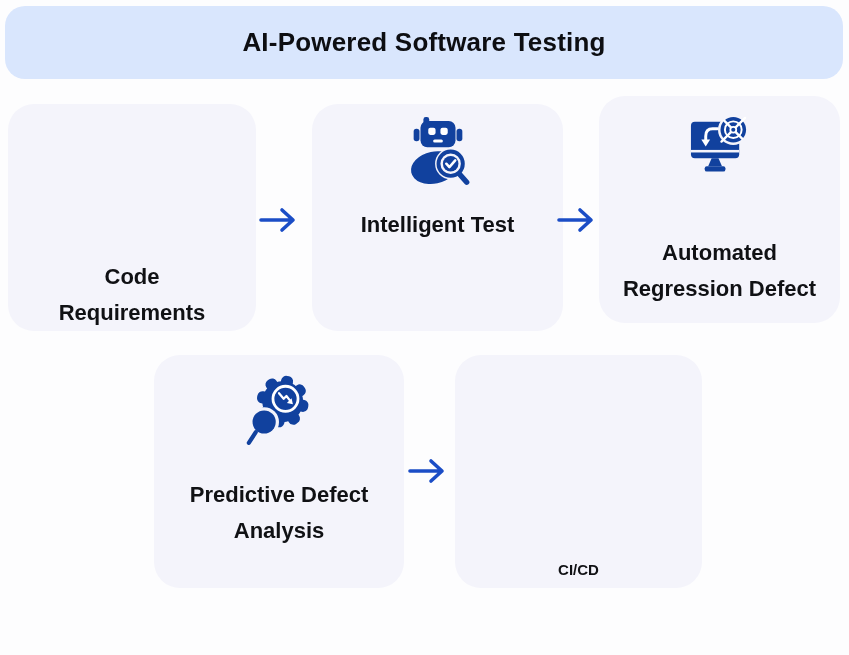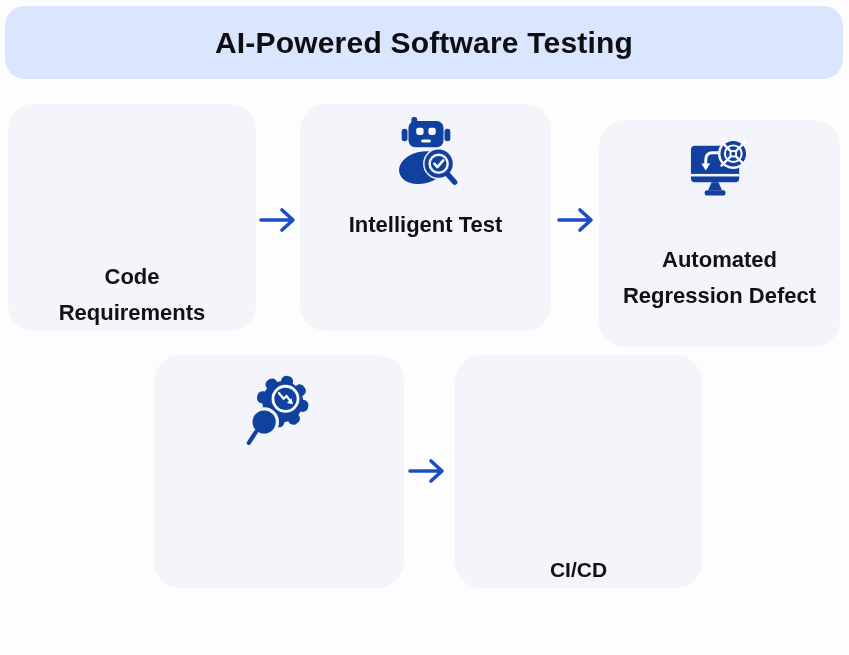--- a/index.html
+++ b/index.html
@@ -9,21 +9,21 @@
     font-family:"Liberation Sans", sans-serif;
     overflow:hidden;
   }
   .stage{position:relative;width:849px;height:655px;}
   .banner{
     position:absolute;left:5px;top:6px;width:838px;height:73px;
     background:#d9e6fd;border-radius:20px;
     display:flex;align-items:center;justify-content:center;
   }
   .banner .title{
-    font-size:30px;font-weight:700;color:#0d0e12;letter-spacing:0.2px;
+    font-size:26px;font-weight:700;color:#0d0e12;letter-spacing:0.2px;
   }
   .card{
     position:absolute;background:#f4f4fb;border-radius:26px;
     display:flex;flex-direction:column;align-items:center;text-align:center;
     box-sizing:border-box;
   }
   .card .label{font-weight:700;font-size:22px;line-height:36px;color:#101114;}
   .card.center{justify-content:flex-end;}
   .icon{display:block;line-height:0;}
   .arrow{position:absolute;line-height:0;}
@@ -44,21 +44,21 @@
       <div>Requirements</div>
     </div>
   </div>
 
   <div class="arrow" style="left:258px;top:202px;">
     <svg width="40" height="36" viewBox="0 0 40 36">
       <path d="M3,18 H34 M24,8 L35,18 L24,28" fill="none" stroke="#1b4dc6" stroke-width="3.6" stroke-linecap="round" stroke-linejoin="round"></path>
     </svg>
   </div>
 
-  <div class="card" style="left:300px;top:104px;width:251px;height:227px;">
+  <div class="card" style="left:312px;top:104px;width:251px;height:227px;">
     <span class="icon" style="margin-top:13px;">
       <svg width="64" height="74" viewBox="0 0 64 76">
         <g fill="#11419e">
           <rect x="17" y="0" width="6" height="8" rx="2.5"></rect>
           <rect x="7" y="12" width="6" height="13" rx="2.8"></rect>
           <rect x="51" y="12" width="6" height="13" rx="2.8"></rect>
           <rect x="14" y="4" width="36" height="27" rx="7"></rect>
           <ellipse cx="28" cy="52" rx="24" ry="16.5" transform="rotate(-12 28 52)"></ellipse>
         </g>
         <rect x="22" y="11" width="7.5" height="7.5" rx="2.2" fill="#ffffff"></rect>
@@ -75,21 +75,21 @@
       <div>Intelligent Test</div>
     </div>
   </div>
 
   <div class="arrow" style="left:556px;top:202px;">
     <svg width="40" height="36" viewBox="0 0 40 36">
       <path d="M3,18 H34 M24,8 L35,18 L24,28" fill="none" stroke="#1b4dc6" stroke-width="3.6" stroke-linecap="round" stroke-linejoin="round"></path>
     </svg>
   </div>
 
-  <div class="card" style="left:599px;top:120px;width:241px;height:227px;">
+  <div class="card" style="left:599px;top:96px;width:241px;height:227px;gap:17px;">
     <span class="icon" style="margin-top:17px;">
       <svg width="63" height="63" viewBox="0 0 64 64">
         <rect x="3" y="9" width="49" height="37" rx="4" fill="#11419e"></rect>
         <rect x="3" y="37.5" width="49" height="2.6" fill="#f4f4fb"></rect>
         <path d="M30,16 h-5 q-7,0 -7,7.5 V28" fill="none" stroke="#ffffff" stroke-width="3" stroke-linecap="round"></path>
         <path d="M13.5,27 h9 l-4.5,7 Z" fill="#ffffff"></path>
         <path d="M24,46 h7 l3.5,8 h-14 Z" fill="#11419e"></path>
         <rect x="17" y="54" width="21" height="5.5" rx="2.2" fill="#11419e"></rect>
         <circle cx="46" cy="17" r="15.5" fill="#f4f4fb"></circle>
         <circle cx="46" cy="17" r="13" fill="#11419e"></circle>
@@ -116,27 +116,31 @@
           <circle cx="42" cy="34" r="22"></circle>
         </g>
         <circle cx="45" cy="31" r="13.5" fill="#11419e" stroke="#ffffff" stroke-width="3"></circle>
         <path d="M38,25 L43,31 L46,28 L49.5,32.5" fill="none" stroke="#ffffff" stroke-width="2.4" stroke-linecap="round" stroke-linejoin="round"></path>
         <path d="M51.5,30.5 l1.5,6.5 l-6.5,-1.5 Z" fill="#ffffff"></path>
         <circle cx="22" cy="56" r="16" fill="#f4f4fb"></circle>
         <circle cx="22" cy="56" r="12.5" fill="#11419e"></circle>
         <path d="M13,67 L5.5,78.5" stroke="#11419e" stroke-width="4.5" stroke-linecap="round"></path>
       </svg>
     </span>
+    <div class="label" style="margin-top:29px;">
+      <div>Predictive Defect</div>
+      <div>Analysis</div>
+    </div>
   </div>
 
   <div class="arrow" style="left:407px;top:453px;">
     <svg width="40" height="36" viewBox="0 0 40 36">
       <path d="M3,18 H34 M24,8 L35,18 L24,28" fill="none" stroke="#1b4dc6" stroke-width="3.6" stroke-linecap="round" stroke-linejoin="round"></path>
     </svg>
   </div>
 
   <div class="card center" style="left:455px;top:355px;width:247px;height:233px;">
-    <div class="label" style="font-size:21px;">
+    <div class="label" style="font-size:15px;">
       <div>CI/CD</div>
     </div>
   </div>
 
 </div>
 
 </body></html>

